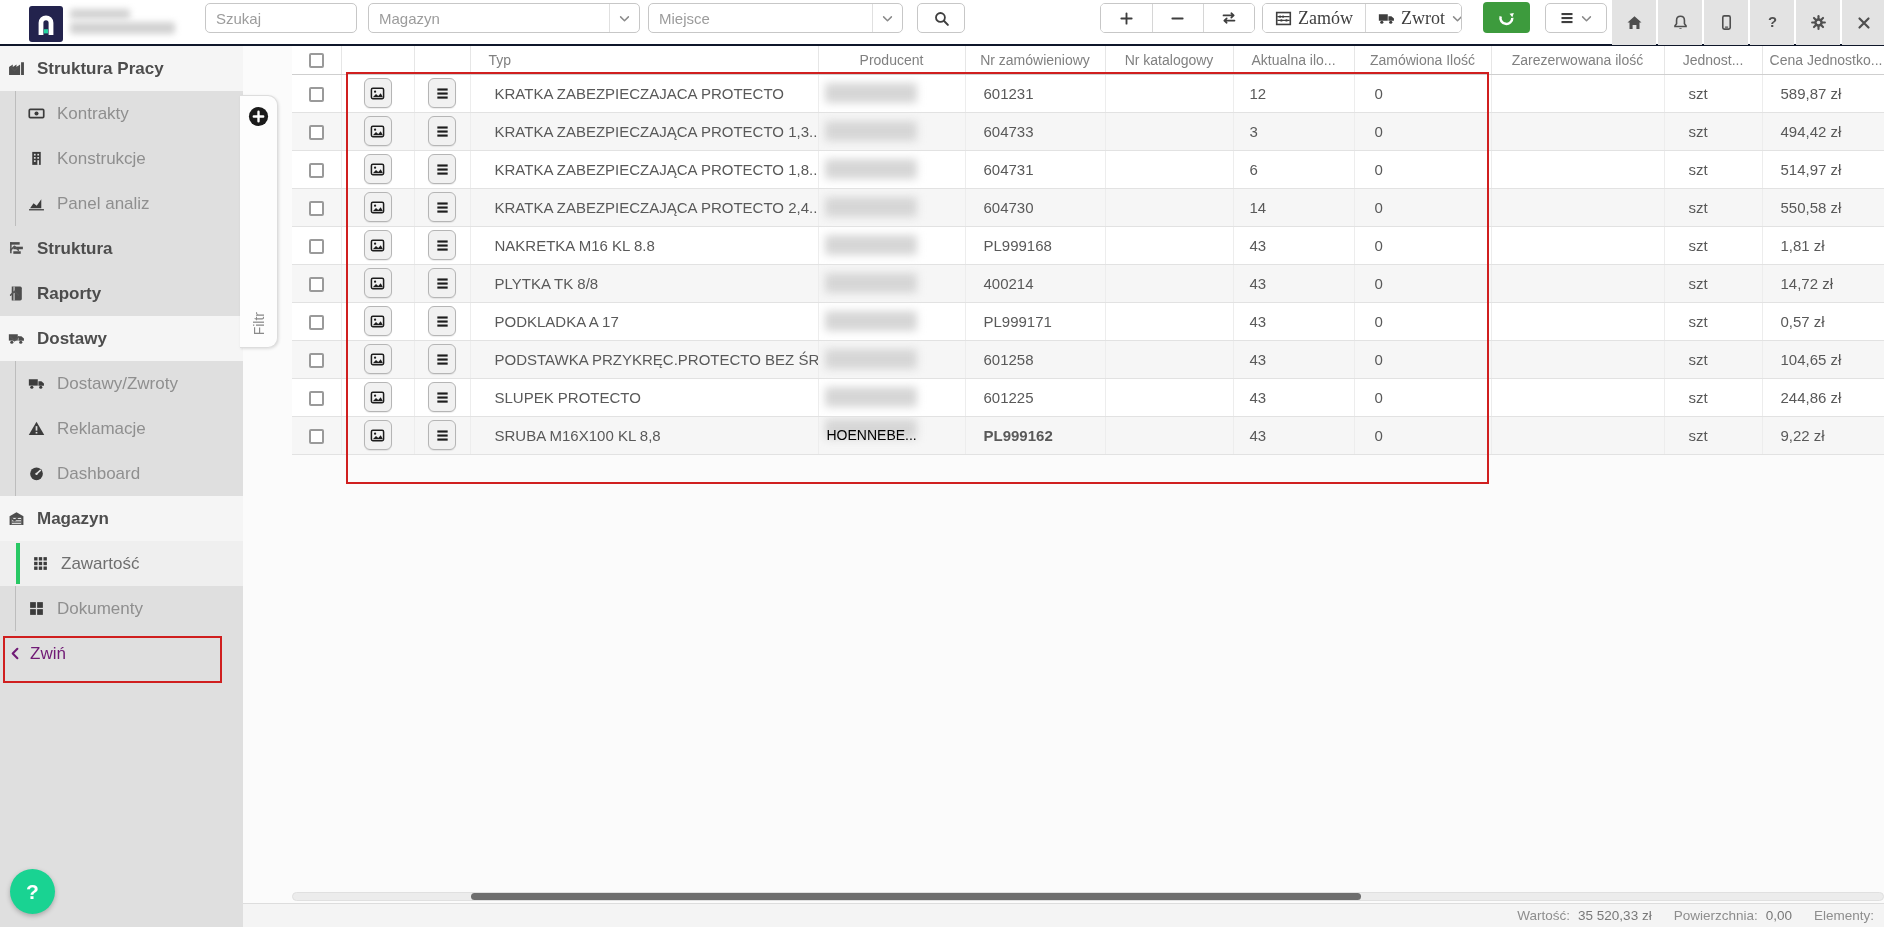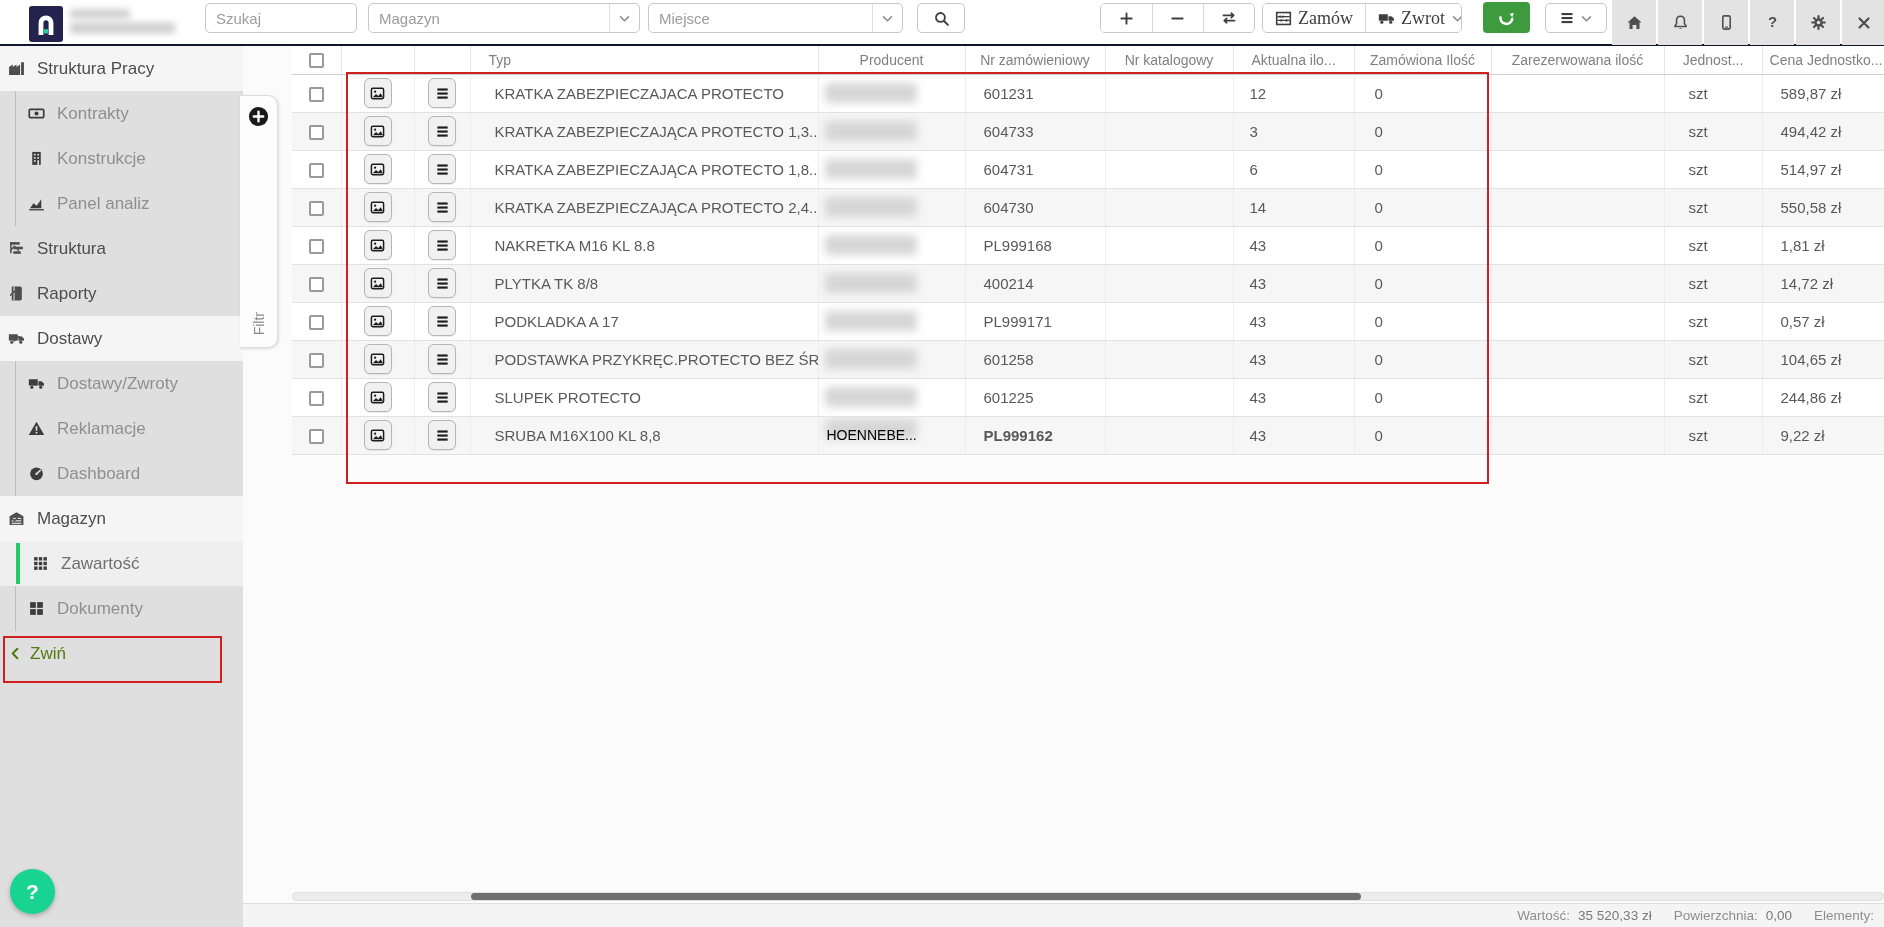--- a/index.html
+++ b/index.html
@@ -58,35 +58,35 @@
   .icon svg { display:block; }
 
   
   #sidebar { position:absolute; left:0; top:46px; width:243px; height:881px;
     background:#dfdfdf; z-index:5; }
   .side-row { position:relative; height:45px; display:flex; align-items:center;
     cursor:pointer; }
   .side-section { background:#f5f5f5; color:#4d4d4d; }
   .side-section.collapsed { background:#dfdfdf; }
   .side-section .icon { position:absolute; left:8px; }
-  .side-section .lbl { position:absolute; left:37px; font-size:17px; font-weight:400; }
+  .side-section .lbl { position:absolute; left:37px; font-size:17px; font-weight:700; }
   .side-chev { position:absolute; right:16px; color:#555; }
   .side-subblock { position:relative; }
   .side-subblock .guide { position:absolute; left:15px; top:0; bottom:0; width:1px;
     background:#bdbdbd; }
   .side-sub { position:relative; height:45px; display:flex; align-items:center;
     color:#8f8f8f; cursor:pointer; }
   .side-sub .icon { position:absolute; left:28px; color:#3c3c3c; }
   .side-sub .lbl { position:absolute; left:57px; font-size:17px; }
   .side-sub.active { background:#efefef; color:#6f6f6f; }
   .side-sub.active .icon { left:32px; }
   .side-sub.active .lbl { left:61px; }
   .active-bar { position:absolute; left:16px; top:2px; bottom:2px; width:4px; }
   #collapse-row { position:relative; height:45px; display:flex; align-items:center;
-    color:#4d7c0f; cursor:pointer; }
+    color:#701a75; cursor:pointer; }
   #collapse-row .icon { position:absolute; left:8px; }
   #collapse-row .lbl { position:absolute; left:30px; font-size:17px; }
 
   
   #main { position:absolute; left:243px; top:46px; width:1641px; height:881px;
     background:#fbfbfb; }
   #grid { position:absolute; left:49px; top:0; width:1598px; border-collapse:collapse;
     table-layout:fixed; background:#fff; }
   #grid th { height:28px; font-size:14px; font-weight:400; color:#808080;
     border-bottom:1px solid #cfcfcf; border-right:1px solid #e6e6e6;

